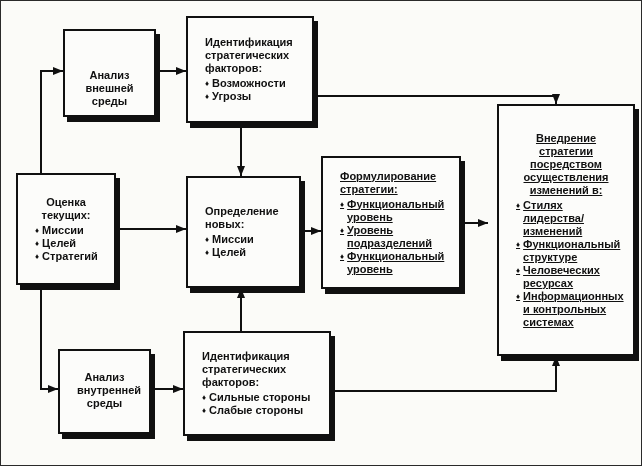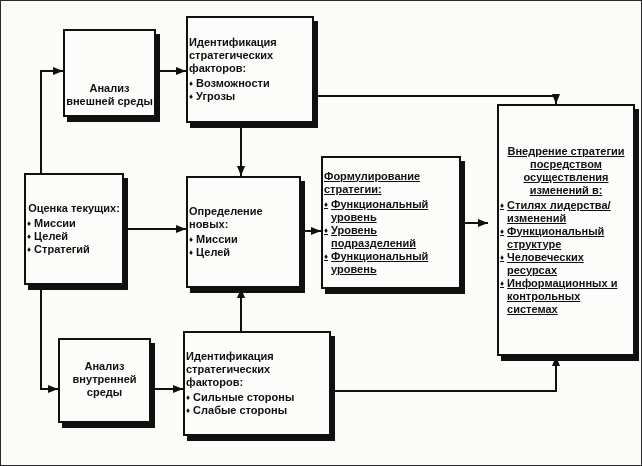--- a/index.html
+++ b/index.html
@@ -24,45 +24,45 @@
   svg.arrows path {
     fill:none;
     stroke:#101010;
     stroke-width:2;
   }
   .box {
     position:absolute;
     background:#fcfcfa;
     border:2px solid #101010;
     box-shadow:4px 5px 0 0 #101010;
-    padding:5px 1px;
+    padding:5px 17px;
     font-size:11px;
     font-weight:700;
     color:#101010;
     line-height:13px;
     display:flex;
     flex-direction:column;
     justify-content:center;
   }
   .box .title { margin-bottom:2px; }
   .t-center { text-align:center; }
   .item { display:flex; }
   .bullet {
     flex:0 0 auto;
     font-size:8px;
     line-height:13px;
     margin-right:3px;
   }
   #box-external-analysis { left:62px;  top:28px;  width:93px;  height:88px;  text-align:center;justify-content:flex-end; }
   #box-external-factors  { left:185px; top:15px;  width:128px; height:107px; }
-  #box-assess-current    { left:15px;  top:172px; width:100px; height:112px;margin-left:8px; }
+  #box-assess-current    { left:15px;  top:172px; width:100px; height:112px; }
   #box-define-new        { left:185px; top:175px; width:115px; height:112px; }
   #box-formulate         { left:320px; top:155px; width:140px; height:133px;text-decoration:underline; }
   #box-implement         { left:496px; top:103px; width:138px; height:252px;text-decoration:underline; }
-  #box-internal-analysis { left:57px;  top:337px; width:93px;  height:85px;  text-align:center;align-items:center; }
+  #box-internal-analysis { left:57px;  top:348px; width:93px;  height:85px;  text-align:center; }
   #box-internal-factors  { left:182px; top:330px; width:148px; height:105px; }
 </style>
 </head>
 <body>
 
 <div class="canvas">
 
   <svg class="arrows" viewBox="0 0 642 466" aria-hidden="true">
     <defs>
       <marker id="ah" viewBox="0 0 10 8" refX="10" refY="4" markerWidth="10" markerHeight="8" markerUnits="userSpaceOnUse" orient="auto">

